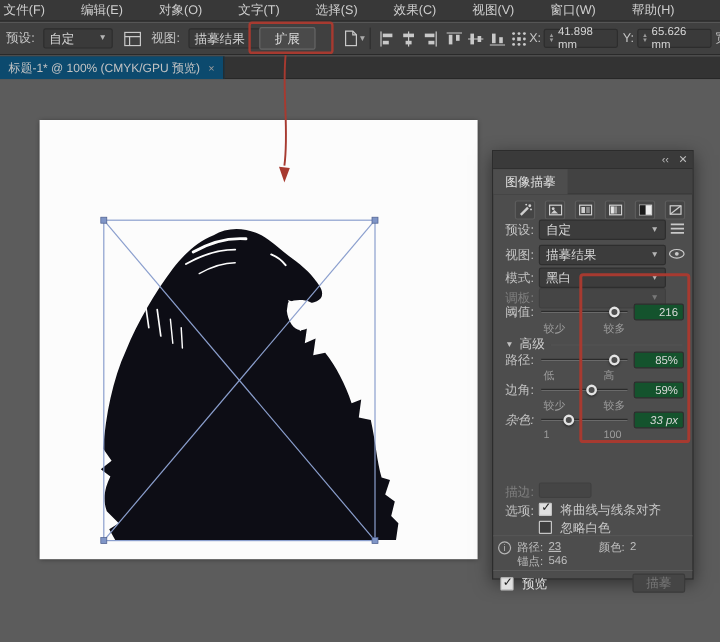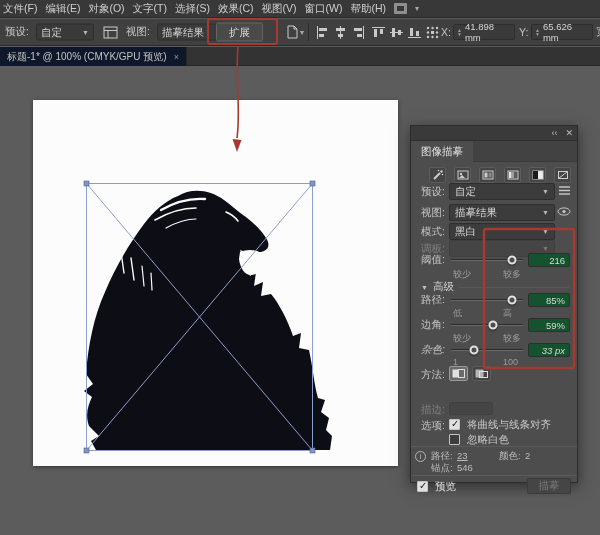--- a/index.html
+++ b/index.html
@@ -1,41 +1,41 @@
 <!DOCTYPE html>
 <html><head>
 <meta charset="utf-8">
 <style>
   * { margin:0; padding:0; box-sizing:border-box; }
   html,body { width:600px; height:535px; overflow:hidden; }
   body { font-family:"Liberation Sans","DejaVu Sans",sans-serif; font-size:11px; color:#c8c8c8; background:#5c5c5c; }
   #app { position:relative; width:600px; height:535px; overflow:hidden; }
 
   
-  .menubar { position:absolute; left:0; top:0; width:600px; height:18px; background:#383838; border-bottom:1px solid #2a2a2a; display:flex; align-items:center; gap:8px; padding-left:3px; white-space:nowrap; }
+  .menubar { position:absolute; left:0; top:0; width:600px; height:18px; background:#383838; border-bottom:1px solid #2a2a2a; display:flex; align-items:center; gap:30px; padding-left:3px; white-space:nowrap; }
   .menubar .mitem { color:#cfcfcf; font-size:10.5px; cursor:default; }
   .ws-icon { display:inline-block; width:13px; height:11px; background:#8f8f8f; border-radius:1px; position:relative; }
   .ws-icon::after { content:""; position:absolute; left:2px; top:2px; right:2px; bottom:2px; background:#383838; box-shadow:0 0 0 1px #8f8f8f inset; }
   .chev { color:#aaa; font-size:8px; }
 
   
   .controlbar { position:absolute; left:0; top:19px; width:600px; height:27px; background:#404040; border-bottom:1px solid #2a2a2a; }
   .controlbar > * { position:absolute; top:50%; transform:translateY(-50%); }
   .clabel { color:#c5c5c5; font-size:10.5px; }
   .dropdown { height:17px; background:#3a3a3a; border:1px solid #2d2d2d; border-radius:2px; color:#d6d6d6; font-size:10.5px; display:flex; align-items:center; justify-content:space-between; padding:0 4px; }
   .dropdown .dchev { font-size:7px; color:#b5b5b5; margin-left:4px; }
   .btn-expand { height:19px; background:#4a4a4a; border:1px solid #666; border-radius:2px; color:#dedede; font-size:10.5px; padding:0 12px; display:flex; align-items:center; }
   .sep { width:1px; height:18px; background:#2e2e2e; }
   .ticon { width:16px; height:14px; display:flex; align-items:center; justify-content:center; }
   .numfield { height:16px; background:#3a3a3a; border:1px solid #2d2d2d; border-radius:2px; color:#d6d6d6; font-size:9.5px; display:flex; align-items:center; padding:0 3px; gap:3px; }
   .stepper { display:flex; flex-direction:column; font-size:5px; color:#9a9a9a; line-height:4px; }
 
   
   .tabbar { position:absolute; left:0; top:47px; width:600px; height:19px; background:#333; border-bottom:1px solid #272727; }
-  .doctab { position:absolute; left:0; top:0; height:19px; background:#0f172a; border-right:1px solid #272727; display:flex; align-items:center; padding:0 7px; gap:7px; }
+  .doctab { position:absolute; left:0; top:0; height:19px; background:#0c4a6e; border-right:1px solid #272727; display:flex; align-items:center; padding:0 7px; gap:7px; }
   .doctab .ttext { color:#c3c3c3; font-size:10px; white-space:nowrap; }
   .doctab .tclose { color:#9a9a9a; font-size:9px; }
 
   
   .canvas { position:absolute; left:0; top:66px; width:600px; height:469px; background:#5c5c5c; }
   .artboard { position:absolute; left:33px; top:34px; width:365px; height:366px; background:#fcfcfc; box-shadow:0 1px 4px rgba(0,0,0,.45); }
   .artboard svg { position:absolute; left:0; top:0; }
 
   
   .panel { position:absolute; left:410px; top:125px; width:168px; height:358px; background:#4d4d4d; border:1px solid #2c2c2c; box-shadow:0 4px 14px rgba(0,0,0,.5); z-index:10; font-size:10.5px; }
@@ -386,37 +386,20 @@
           <div class="track"></div>
           <div class="knob" style="left: 32.3232%;"></div>
         </div>
       <div class="vbox">33 px</div>
     </div>
     <div class="subl" style="top:231px;">
       <span class="mn">1</span>
       <span class="mx">100</span>
     </div>
 
-    <div class="prow" style="top:240px;">
-      <span class="plabel">方法:</span>
-      <div style="position:absolute; left:38px; top:0; display:flex; gap:4px;">
-        <span class="mbtn sel">
-          <svg width="13" height="9" viewBox="0 0 13 9">
-              <rect x="0.5" y="0.5" width="6" height="8" fill="#e0e0e0"></rect>
-              <rect x="6.5" y="0.5" width="6" height="8" fill="none" stroke="#e0e0e0"></rect>
-            </svg>
-        </span>
-        <span class="mbtn">
-          <svg width="13" height="9" viewBox="0 0 13 9">
-              <rect x="0.5" y="0.5" width="8" height="8" fill="#b5b5b5"></rect>
-              <rect x="4.5" y="2.5" width="8" height="6" fill="none" stroke="#e0e0e0"></rect>
-            </svg>
-        </span>
-      </div>
-    </div>
 
 
     <div class="prow dim" style="top:275px;">
       <span class="plabel">描边:</span>
       <div style="position:absolute; left:38px; top:1px; width:44px; height:13px; background:#3c3c3c; border:1px solid #2e2e2e; border-radius:2px;"></div>
     </div>
 
     <div class="prow" style="top:291px;">
       <span class="plabel">选项:</span>
       <span style="position:absolute; left:38px; top:1px;">

